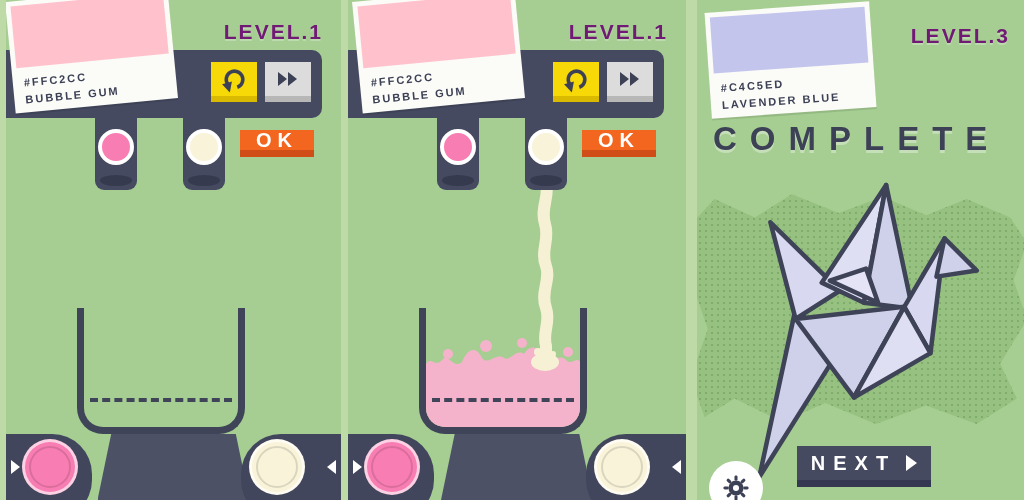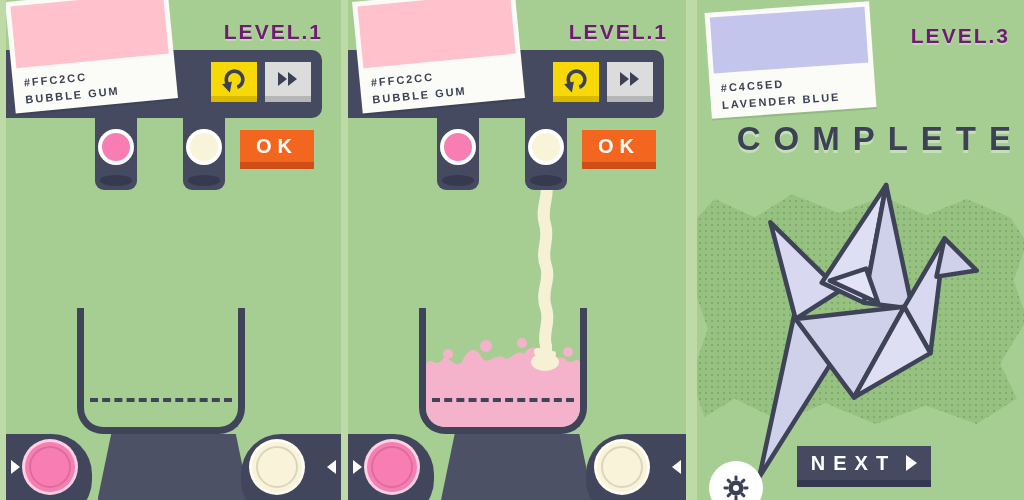--- a/index.html
+++ b/index.html
@@ -37,21 +37,21 @@
   .tube { position:absolute; top:116px; width:42px; height:74px; background:#454a61;
           border-radius:0 0 9px 9px; cursor:pointer; }
   .tube.t1 { left:89px; }
   .tube.t2 { left:177px; }
   .tube .dot { position:absolute; left:3px; top:13px; width:28px; height:28px;
                border-radius:50%; border:4px solid #ffffff; }
   .tube .mouth { position:absolute; bottom:4px; left:5px; width:32px; height:11px;
                  border-radius:50%; background:#363a4e; }
 
   .ok {
-    position:absolute; left:234px; top:130px; width:74px; height:39px;
+    position:absolute; left:234px; top:130px; width:74px; height:27px;
     background:#f2661f; border:none; border-bottom:7px solid #d14d17; cursor:pointer;
     color:#ffffff; font-family:inherit; font-weight:bold; font-size:20px; letter-spacing:6px;
     padding-left:6px; display:flex; align-items:center; justify-content:center;
   }
 
   .beaker {
     position:absolute; left:71px; top:308px; width:154px; height:119px;
     border:7px solid #3f4458; border-top:none; border-radius:0 0 26px 26px;
     overflow:hidden;
   }
@@ -75,21 +75,21 @@
   .pill.left .knob  { left:16px; }
   .pill.right .knob { left:8px; }
   .knob .ring { position:absolute; inset:4px; border:2px solid rgba(0,0,0,0.12); border-radius:50%; }
   .pill-arrow { position:absolute; top:26px; width:0; height:0;
                 border-top:7px solid transparent; border-bottom:7px solid transparent; }
   .pill.left  .pill-arrow { left:5px;  border-left:9px solid #ffffff; }
   .pill.right .pill-arrow { right:5px; border-right:9px solid #ffffff; }
 
   
   .complete-label {
-    position:absolute; top:120px; left:0; width:100%; text-align:right;
+    position:absolute; top:120px; left:0; width:100%; text-align:left;
     font-size:33px; letter-spacing:13px; padding-left:16px; box-sizing:border-box;
     color:#3d4156; text-shadow:0 3px 0 rgba(255,255,255,0.35);
   }
   .card3 { left:11px; top:7px; width:165px; height:106px; transform:rotate(-4deg); }
   .card3 .swatch { height:56px; }
   .card3 .hex   { top:70px; }
   .card3 .cname { top:87px; }
 
   .scribble {
     position:absolute; left:-6px; top:192px; width:336px; height:232px;

